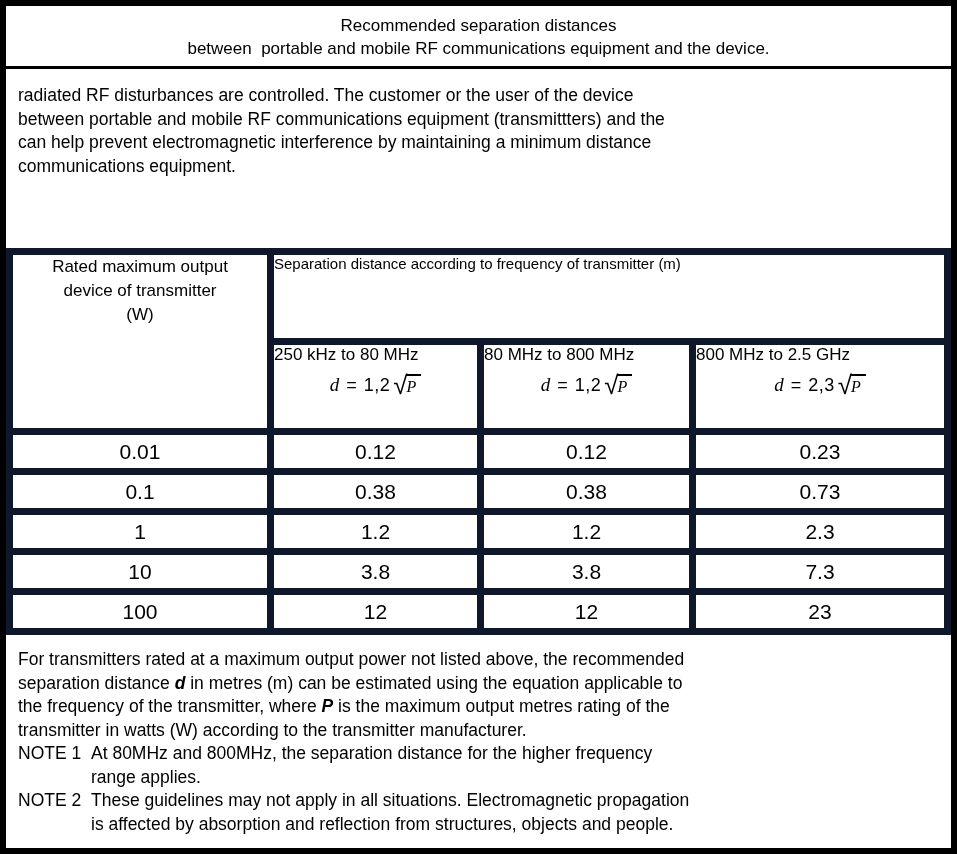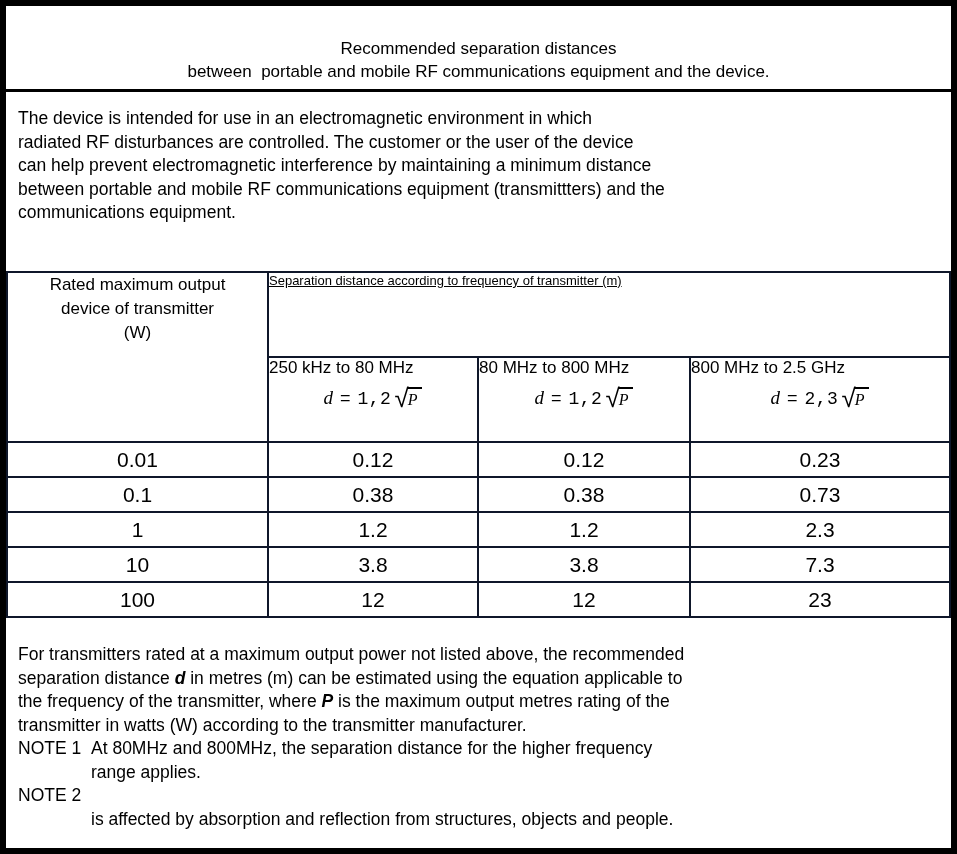--- a/index.html
+++ b/index.html
@@ -24,122 +24,119 @@
     height: 63px;
     border-bottom: 3px solid #000000;
     display: flex;
     flex-direction: column;
     align-items: center;
     justify-content: center;
     text-align: center;
     font-size: 17px;
     line-height: 23px;
     padding-top: 2px;
-    margin-top: 23px;
   }
   .title-line { white-space: pre-wrap; }
   
   .intro-section {
     box-sizing: border-box;
     height: 179px;
     padding: 15px 14px 0 12px;
     font-size: 17.5px;
     line-height: 23.5px;
   }
   .text-line { display: block; }
   
   table.sep-table {
     width: 100%;
     border-collapse: collapse;
     table-layout: fixed;
   }
   table.sep-table th, table.sep-table td {
-    border: 2px solid #0f172a;
+    border: 7px solid #0f172a;
     font-weight: normal;
     padding: 0;
   }
   .col-power  { width: 261px; }
   .col-f1     { width: 210px; }
   .col-f2     { width: 212px; }
   .col-f3     { width: auto;  }
   th.power-header {
     vertical-align: top;
     text-align: center;
     font-size: 17px;
     line-height: 24px;
     padding-top: 9px;
     height: 83px;
   }
   th.span-header {
     vertical-align: top;
     text-align: left;
-    font-size: 13px;
+    font-size: 15px;
     padding: 14px 6px 0 18px;
     height: 83px;
-    text-decoration: underline;
   }
   th.freq-header {
     vertical-align: top;
     text-align: left;
     font-size: 17px;
     padding: 10px 4px 0 8px;
     height: 83px;
   }
   .formula {
     margin-top: 9px;
     text-align: center;
     font-family: "Liberation Serif", serif;
     font-size: 18px;
   }
   .f-var { font-style: italic; font-size: 19px; }
   .f-eq  { font-family: "Liberation Sans", sans-serif; margin: 0 7px; }
-  .f-coef{ font-family: Liberation Mono, monospace; font-size: 18px; letter-spacing: 0.5px; }
+  .f-coef{ font-family: Liberation Sans, sans-serif; font-size: 18px; letter-spacing: 0.5px; }
   .sqrt  { display: inline-flex; align-items: flex-start; margin-left: 3px; vertical-align: -3px; }
   .sqrt-sign { font-size: 26px; line-height: 22px; font-family: "DejaVu Sans", sans-serif; font-weight: 200; }
   .radicand {
     font-style: italic;
     font-size: 16px;
     line-height: 20px;
     border-top: 2px solid #000000;
     padding: 1px 5px 0 1px;
     margin-left: -2px;
   }
   td.data-cell {
     height: 33px;
     text-align: center;
     vertical-align: middle;
     font-size: 21px;
   }
   
   .footer-section {
     box-sizing: border-box;
-    padding: 25px 14px 0 12px;
+    padding: 13px 14px 0 12px;
     font-size: 17.5px;
     line-height: 23.5px;
   }
   .bi { font-weight: bold; font-style: italic; }
   .note { display: flex; }
   .note-label { width: 73px; flex-shrink: 0; }
   .note-text  { flex: 1; }
 </style>
 </head>
 <body>
 
 <div class="page">
 
   <div class="title-section">
     <span class="title-line">Recommended separation distances</span>
     <span class="title-line">between  portable and mobile RF communications equipment and the device.</span>
   </div>
 
   <div class="intro-section">
-    <span class="text-line">The device is intended for use in an electromagnetic environment in which</span>
     <span class="text-line">radiated RF disturbances are controlled. The customer or the user of the device</span>
+    <span class="text-line">between portable and mobile RF communications equipment (transmittters) and the</span>
     <span class="text-line">can help prevent electromagnetic interference by maintaining a minimum distance</span>
-    <span class="text-line">between portable and mobile RF communications equipment (transmittters) and the</span>
     <span class="text-line">communications equipment.</span>
   </div>
 
   <table class="sep-table">
     <colgroup>
       <col class="col-power">
       <col class="col-f1">
       <col class="col-f2">
       <col class="col-f3">
     </colgroup>
@@ -224,19 +221,19 @@
     <div class="note">
       <span class="note-label">NOTE 1</span>
       <span class="note-text">
         <span>At 80MHz and 800MHz, the separation distance for the higher frequency</span><br>
         <span>range applies.</span>
       </span>
     </div>
     <div class="note">
       <span class="note-label">NOTE 2</span>
       <span class="note-text">
-        <br>
+        <span>These guidelines may not apply in all situations. Electromagnetic propagation</span><br>
         <span>is affected by absorption and reflection from structures, objects and people.</span>
       </span>
     </div>
   </div>
 
 </div>
 
 </body></html>

